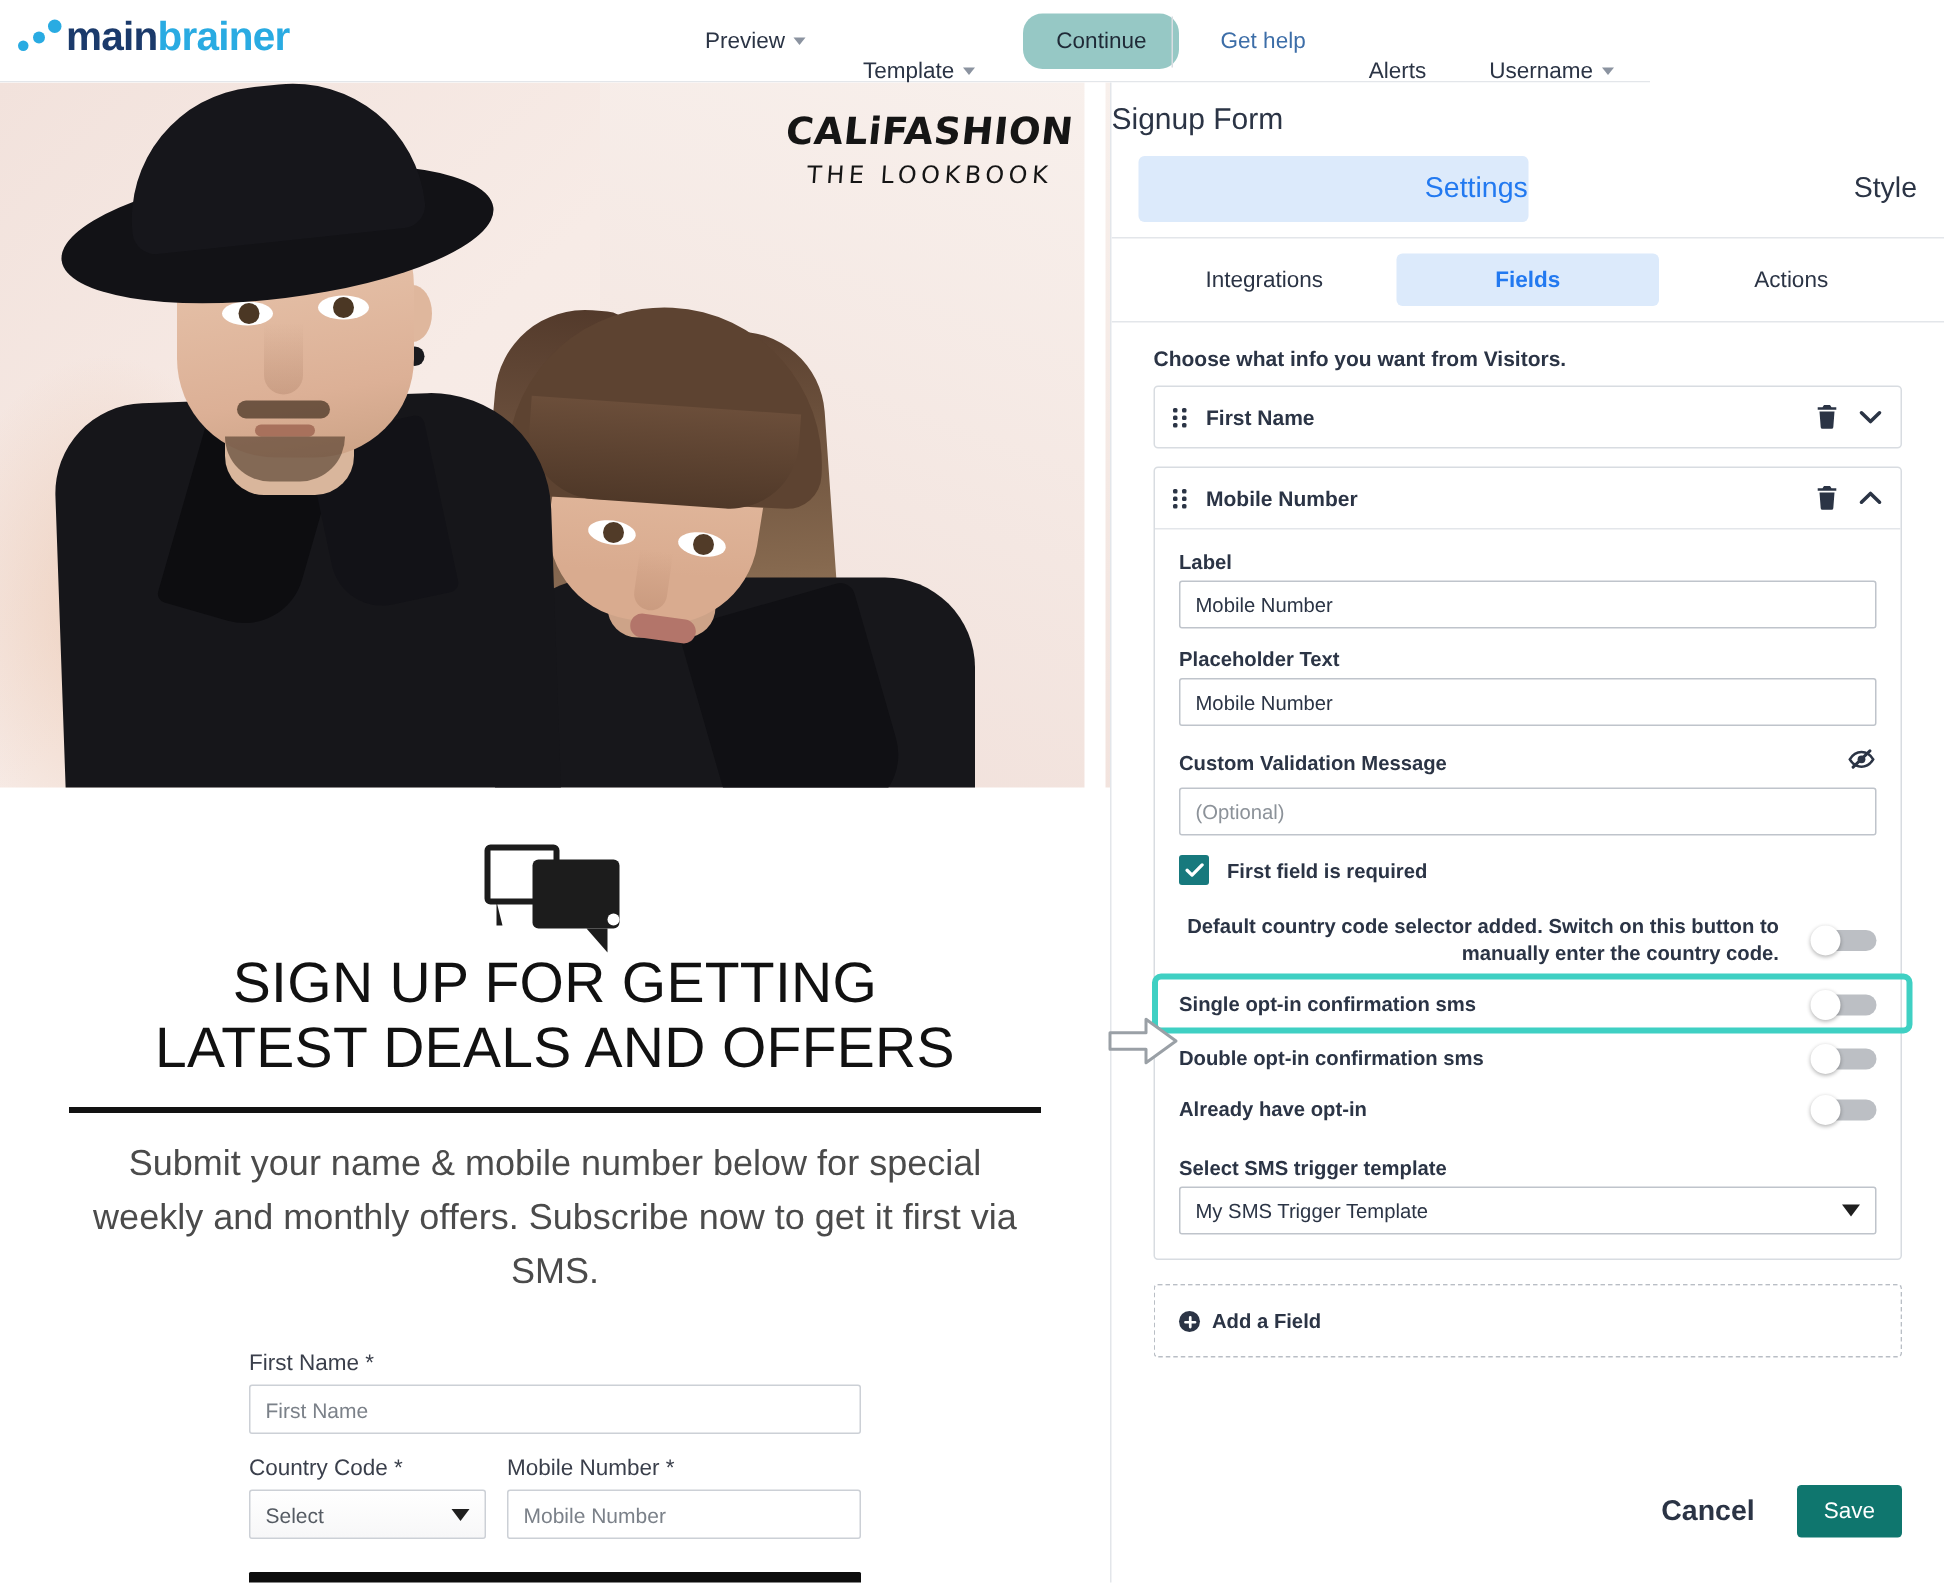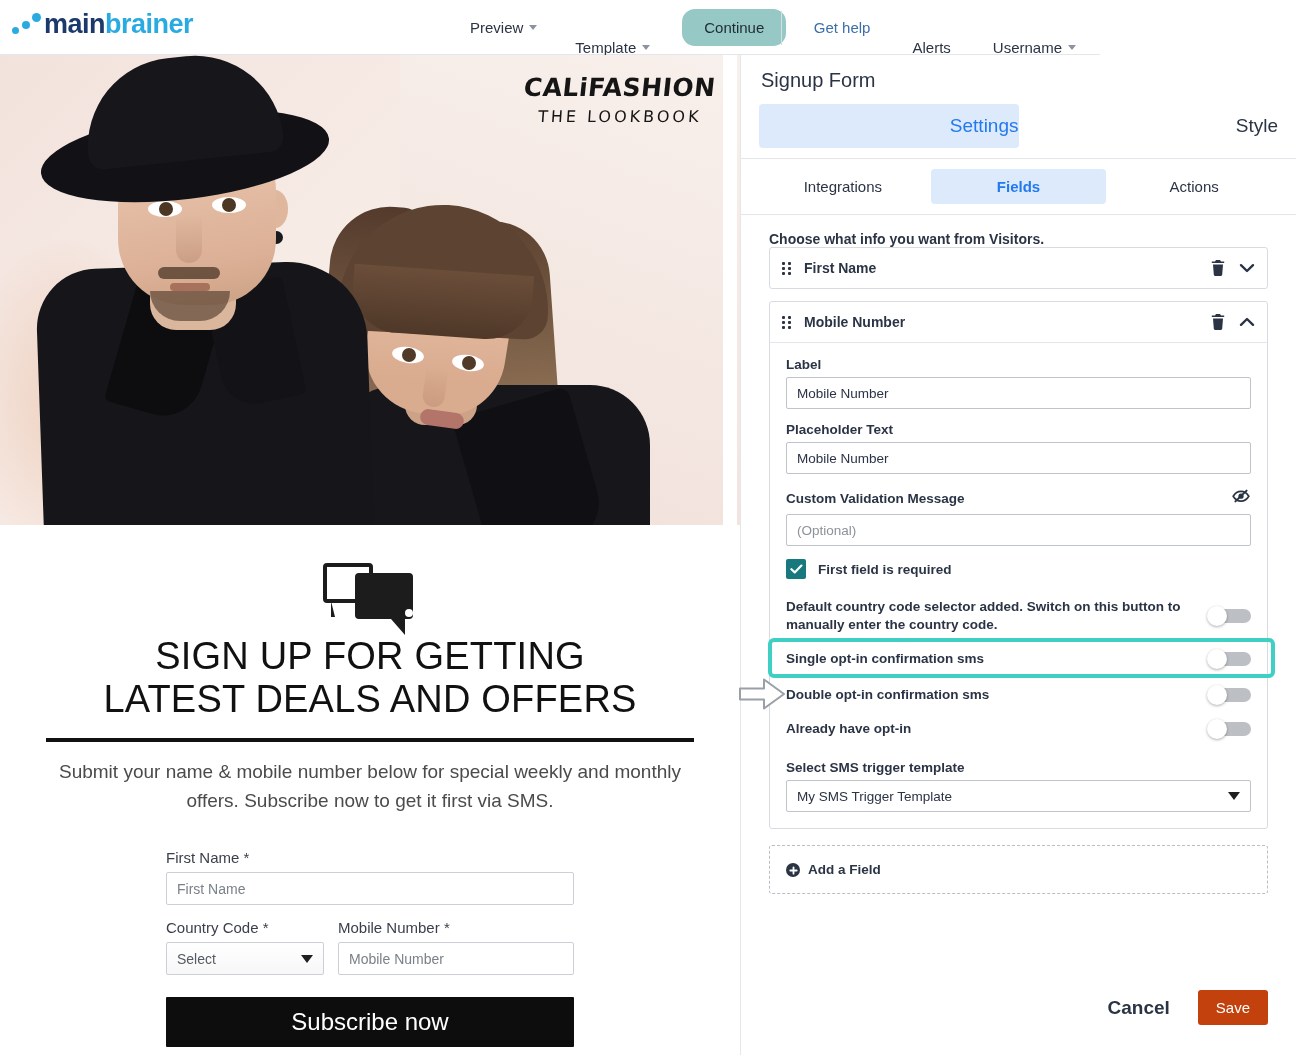--- a/index.html
+++ b/index.html
@@ -171,21 +171,21 @@
     border-left: 4px solid transparent;
   }
   .bub-dots { position: absolute; left: 50px; top: 36px; display: flex; gap: 5px; }
   .bub-dots i { width: 8px; height: 8px; border-radius: 50%; background: #fff; display: block; }
 
   .lp-title {
     font-size: 38px; font-weight: 400; color: #111; line-height: 1.12;
     letter-spacing: 0.2px; margin: 0 0 6px;
   }
   .lp-rule { height: 4px; background: #111; margin: 18px 0 16px; }
-  .lp-sub { font-size: 19px; color: #4b4b4b; line-height: 1.5; margin: 0 0 34px; }
+  .lp-sub { font-size: 24px; color: #4b4b4b; line-height: 1.5; margin: 0 0 34px; }
 
   .lp-form { max-width: 408px; margin: 0 auto; text-align: left; }
   .lp-label { font-size: 15px; color: #3a3f4b; margin-bottom: 6px; display: block; }
   .lp-label .req { color: #3a3f4b; }
   .lp-input {
     width: 100%; height: 33px; border: 1px solid #ccd0d6; border-radius: 2px;
     font-size: 14px; color: #7b8189; padding: 0 10px; font-family: inherit; background: #fff;
     display: flex; align-items: center;
   }
   .lp-row { display: flex; gap: 14px; margin-top: 14px; }
@@ -206,39 +206,39 @@
   }
 
   
   .pv-scroll-track { position: absolute; left: 723px; top: 55px; width: 14px; height: 1000px; background: #fff; }
 
   
   .right-panel {
     position: absolute; left: 740px; top: 55px; width: 556px; height: 1000px;
     background: #ffffff; border-left: 1px solid #e3e6ea; overflow: hidden;
   }
-  .rp-title { font-size: 20px; color: #2b3445; padding: 14px 0 0 20px; font-weight: 400; }
+  .rp-title { font-size: 20px; color: #2b3445; padding: 14px 0 0 0; font-weight: 400; }
   .tabs-main {
     display: flex; padding: 12px 18px 0 18px; border-bottom: 1px solid #e3e6ea;
   }
   .tab-main {
     flex: 1; text-align: right; font-size: 19px; padding: 11px 0; cursor: pointer;
     color: #2b3445; border-radius: 4px; margin-bottom: 10px;
   }
   .tab-main.active { background: #dceafb; color: #2279f0; }
 
   .tabs-sub { display: flex; padding: 10px 14px 0 14px; border-bottom: 1px solid #e3e6ea; }
   .tab-sub {
     flex: 1; text-align: center; font-size: 15px; padding: 9px 0; cursor: pointer;
     color: #2b3445; border-radius: 4px; margin-bottom: 10px;
   }
   .tab-sub.active { background: #dceafb; color: #2279f0; font-weight: bold; }
 
   .rp-body { padding: 16px 28px 0 28px; }
-  .rp-hint { font-size: 14px; font-weight: bold; color: #2b3445; }
+  .rp-hint { font-size: 14px; font-weight: bold; color: #2b3445; margin-bottom: 10px; }
 
   .field-card { border: 1px solid #d8dce1; border-radius: 3px; margin-bottom: 12px; background: #fff; }
   .field-head {
     display: flex; align-items: center; height: 40px; padding: 0 12px; cursor: pointer;
   }
   .drag-dots {
     display: grid; grid-template-columns: 4px 4px; grid-gap: 2px; margin-right: 12px;
   }
   .drag-dots i { width: 3px; height: 3px; background: #2b3445; display: block; border-radius: 1px; }
   .field-name { font-size: 14px; font-weight: bold; color: #2b3445; flex: 1; }
@@ -257,21 +257,21 @@
   .cbrow { display: flex; align-items: center; margin: 4px 0 12px; }
   .cbox {
     width: 20px; height: 20px; background: #17797d; border-radius: 2px;
     display: flex; align-items: center; justify-content: center; cursor: pointer; margin-right: 12px;
   }
   .cbox svg { display: block; }
   .cbl { font-size: 13.5px; font-weight: bold; color: #2b3445; }
 
   .togrow {
     display: flex; align-items: center; justify-content: space-between;
-    padding: 7px 0; position: relative;
+    padding: 7px 0; position: relative; text-align: right;
   }
   .togtext { font-size: 13.5px; font-weight: bold; color: #2b3445; line-height: 1.3; max-width: 400px; }
   .toggle { width: 44px; height: 20px; position: relative; cursor: pointer; flex-shrink: 0; }
   .toggle .track {
     position: absolute; right: 0; top: 3px; width: 34px; height: 14px;
     background: #bcbfc4; border-radius: 7px;
   }
   .toggle .knob {
     position: absolute; left: 0; top: 0; width: 20px; height: 20px; border-radius: 50%;
     background: #fff; box-shadow: 0 1px 3px rgba(0,0,0,.32);
@@ -295,21 +295,21 @@
   }
   .plus-circle {
     width: 14px; height: 14px; border-radius: 50%; background: #2b3445;
     display: flex; align-items: center; justify-content: center; margin-right: 8px;
   }
   .addfield-label { font-size: 13.5px; font-weight: bold; color: #2b3445; }
 
   .footer-btns { position: absolute; right: 28px; bottom: 30px; display: flex; align-items: center; gap: 22px; }
   .btn-cancel { font-size: 19px; font-weight: bold; color: #2b3445; cursor: pointer; background: none; border: none; font-family: inherit; }
   .btn-save {
-    background: #c2410c; color: #fff; border: none; border-radius: 3px;
+    background: #0f766e; color: #fff; border: none; border-radius: 3px;
     font-size: 15px; padding: 9px 18px; cursor: pointer; font-family: inherit;
   }
 </style>
 </head>
 <body>
 
 <div class="topnav">
   <div class="logo-wrap">
     <span class="logo-dots">
       <i class="d1"></i>

